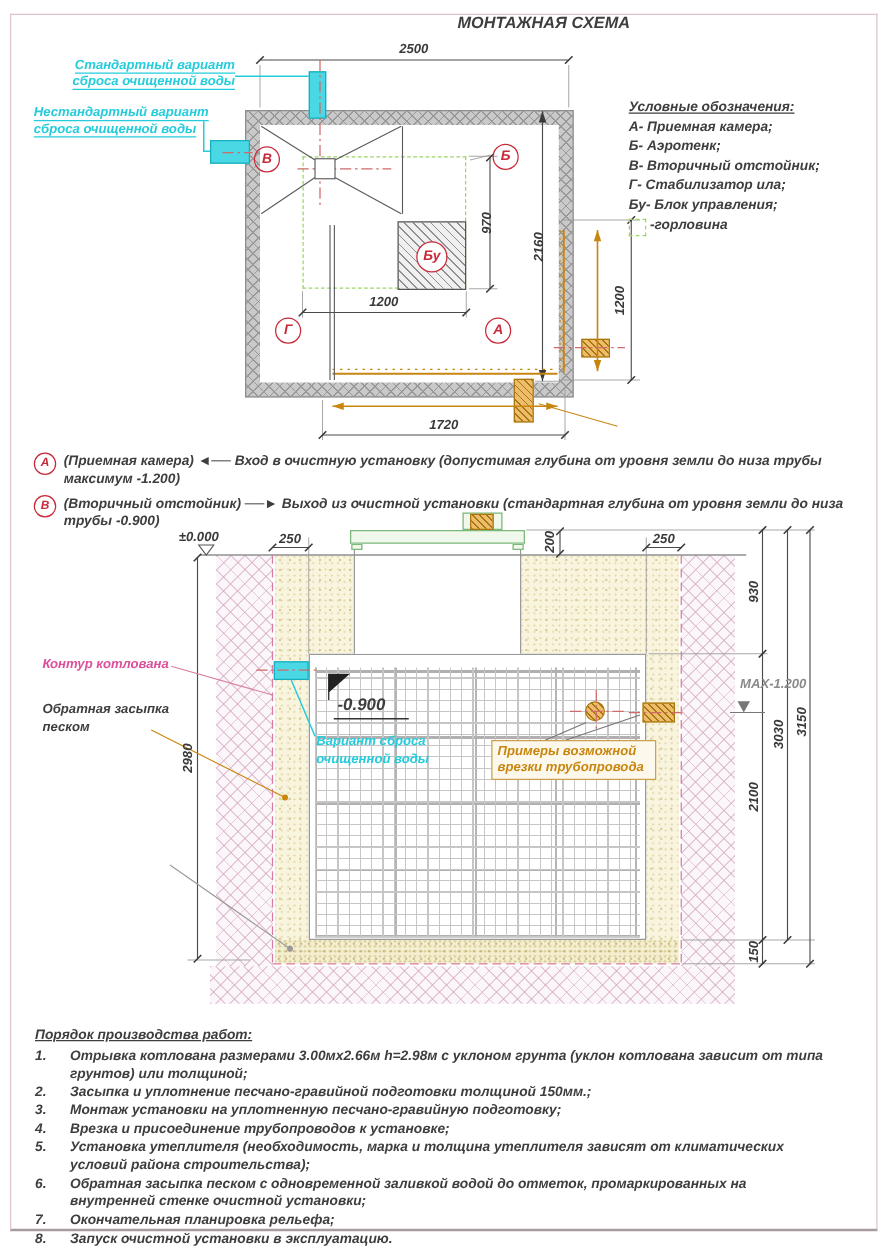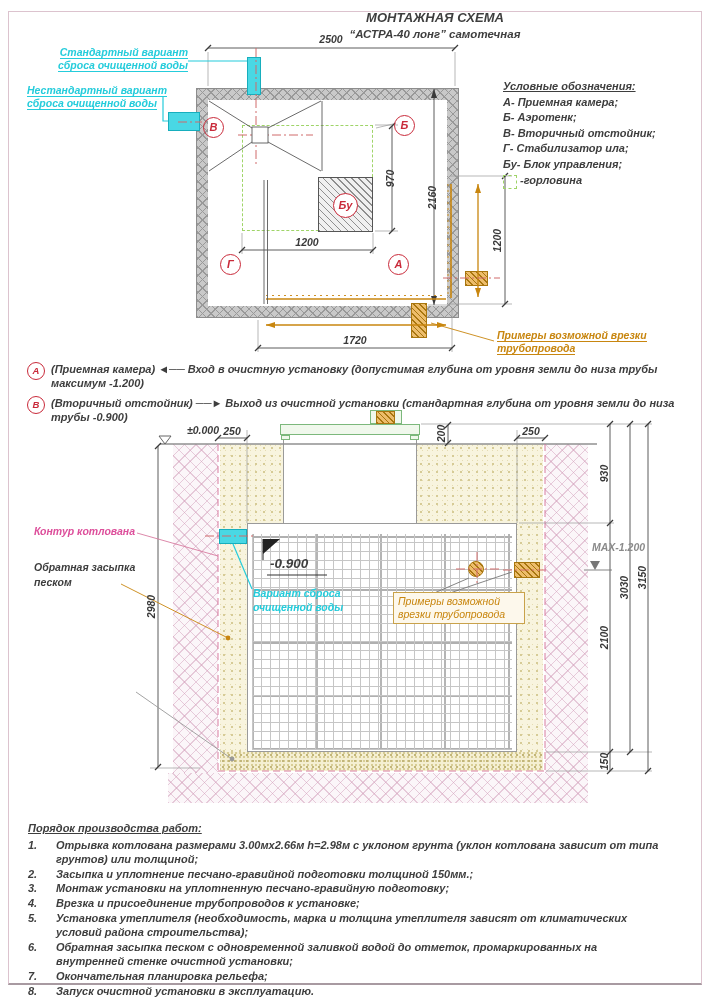--- a/index.html
+++ b/index.html
@@ -53,31 +53,30 @@
   .nbadge{float:left;width:16px;height:16px;line-height:16px;text-align:center;border:1.3px solid #c92a3a;border-radius:50%;color:#c92a3a;font-size:9.5px;margin-right:6px;font-style:italic;}
   .proc{position:absolute;left:28px;top:821px;width:666px;color:#3e3e3e;font-style:italic;font-weight:bold;font-size:11px;line-height:14.6px;z-index:6;}
   .ptitle{text-decoration:underline;margin-bottom:2px;}
   .prow{display:flex;}
   .pnum{width:28px;flex:none;}
   .ptext{width:608px;}
   .legend{position:absolute;left:503px;top:57px;font-size:11px;line-height:15.6px;font-style:italic;font-weight:bold;color:#3e3e3e;z-index:6;margin-top:22px;}
   .ltitle{text-decoration:underline;}
   .lsq{position:absolute;left:0;top:2px;width:12px;height:12px;border:1.3px dashed #9fd468;}
   .lneck{position:relative;padding-left:17px;}
-  .boxlabel{position:absolute;left:393px;top:592px;width:124px;border:1px solid #c9a24a;background:#fdf8ec;padding:2px 2px 2px 4px;font-size:10.5px;line-height:13px;font-style:italic;font-weight:normal;color:#c8860f;z-index:6;}
+  .boxlabel{position:absolute;left:393px;top:592px;width:124px;border:1px solid #c9a24a;background:#fdf8ec;padding:2px 2px 2px 4px;font-size:10.5px;line-height:13px;font-style:italic;font-weight:bold;color:#c8860f;z-index:6;}
   .frame{position:absolute;left:8px;top:11px;width:692px;height:971px;border:1px solid #dcc3ce;border-bottom:2px solid #a89aa1;z-index:0;}
 </style>
 </head>
 <body>
 
 <div id="page">
   <div class="frame"></div>
 
   <div class="t" style="left:300px;top:11px;width:270px;text-align:center;font-size:13px;">МОНТАЖНАЯ СХЕМА</div>
-  <div class="t" style="left:300px;top:28px;width:270px;text-align:center;font-size:11.5px;">“АСТРА-40 лонг” самотечная</div>
 
   <div class="abs wall" style="left:196px;top:88px;width:263px;height:230px;"></div>
   <div class="abs whitebox" style="left:208px;top:100px;width:239px;height:206px;"></div>
   <div class="abs wall" style="left:208px;top:172px;width:239px;height:8px;"></div>
 
   <div class="abs" style="left:242px;top:125px;width:131px;height:106px;border:1.4px dashed #9fd468;z-index:3;box-sizing:border-box;"></div>
 
   <div class="abs hatchgray" style="left:318px;top:177px;width:55px;height:55px;"></div>
 
   <div class="abs cyanpipe" style="left:247px;top:57px;width:14px;height:38px;"></div>
@@ -101,24 +100,20 @@
 
   <div class="t cyan" style="left:50px;top:46px;width:138px;text-align:right;font-size:10.5px;line-height:13px;">
     <span class="u-cyan">Стандартный вариант</span><br>
     <span class="u-cyan">сброса очищенной воды</span>
   </div>
   <div class="t cyan" style="left:27px;top:84px;font-size:10.5px;line-height:13px;">
     <span class="u-cyan">Нестандартный вариант</span><br>
     <span class="u-cyan">сброса очищенной воды</span>
   </div>
 
-  <div class="t orange" style="left:497px;top:329px;font-size:10.5px;line-height:13px;">
-    <span class="u-orange">Примеры возможной врезки</span><br>
-    <span class="u-orange">трубопровода</span>
-  </div>
 
   <div class="legend">
     <div class="ltitle">Условные обозначения:</div>
     <div>А- Приемная камера;</div>
     <div>Б- Аэротенк;</div>
     <div>В- Вторичный отстойник;</div>
     <div>Г- Стабилизатор ила;</div>
     <div>Бу- Блок управления;</div>
     <div class="lneck">
       <span class="lsq"></span>
@@ -151,21 +146,21 @@
   <div class="abs greenbox" style="left:280px;top:424px;width:140px;height:11px;"></div>
   <div class="abs greenbox" style="left:281px;top:435px;width:9px;height:5px;"></div>
   <div class="abs greenbox" style="left:410px;top:435px;width:9px;height:5px;"></div>
   <div class="abs greenbox" style="left:370px;top:410px;width:32px;height:14px;"></div>
   <div class="abs hatchorange" style="left:376px;top:411px;width:19px;height:13px;"></div>
 
   <div class="abs cyanpipe" style="left:219px;top:529px;width:28px;height:15px;"></div>
   <div class="abs hatchorange" style="left:468px;top:561px;width:16px;height:16px;border-radius:50%;"></div>
   <div class="abs hatchorange" style="left:514px;top:562px;width:26px;height:16px;"></div>
 
-  <div class="t dim" style="left:137px;top:424px;width:44px;margin-left:44px;">±0.000</div>
+  <div class="t dim" style="left:137px;top:424px;width:44px;">±0.000</div>
   <div class="t dim" style="left:214px;top:425px;width:36px;">250</div>
   <div class="t dim rot" style="left:424px;top:427px;width:34px;">200</div>
   <div class="t dim" style="left:513px;top:425px;width:36px;">250</div>
   <div class="t dim rot" style="left:586px;top:467px;width:36px;">930</div>
   <div class="t dim rot" style="left:584px;top:631px;width:40px;">2100</div>
   <div class="t dim rot" style="left:588px;top:755px;width:32px;">150</div>
   <div class="t dim rot" style="left:604px;top:581px;width:40px;">3030</div>
   <div class="t dim rot" style="left:622px;top:571px;width:40px;">3150</div>
   <div class="t dim rot" style="left:131px;top:600px;width:40px;">2980</div>
   <div class="t grayt" style="left:592px;top:541px;font-size:10.5px;">МАХ-1.200</div>

